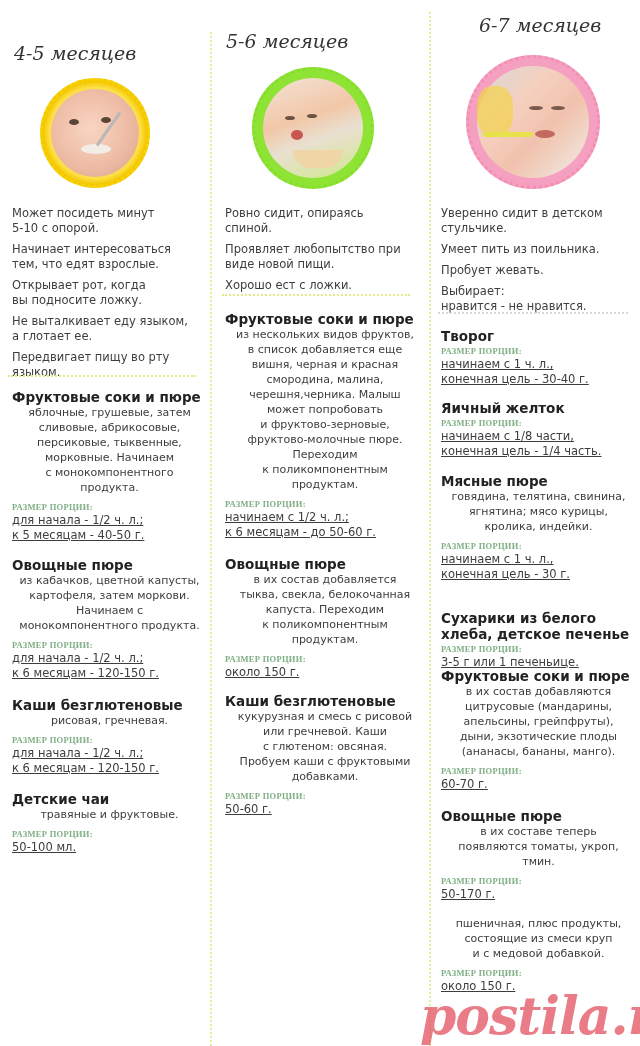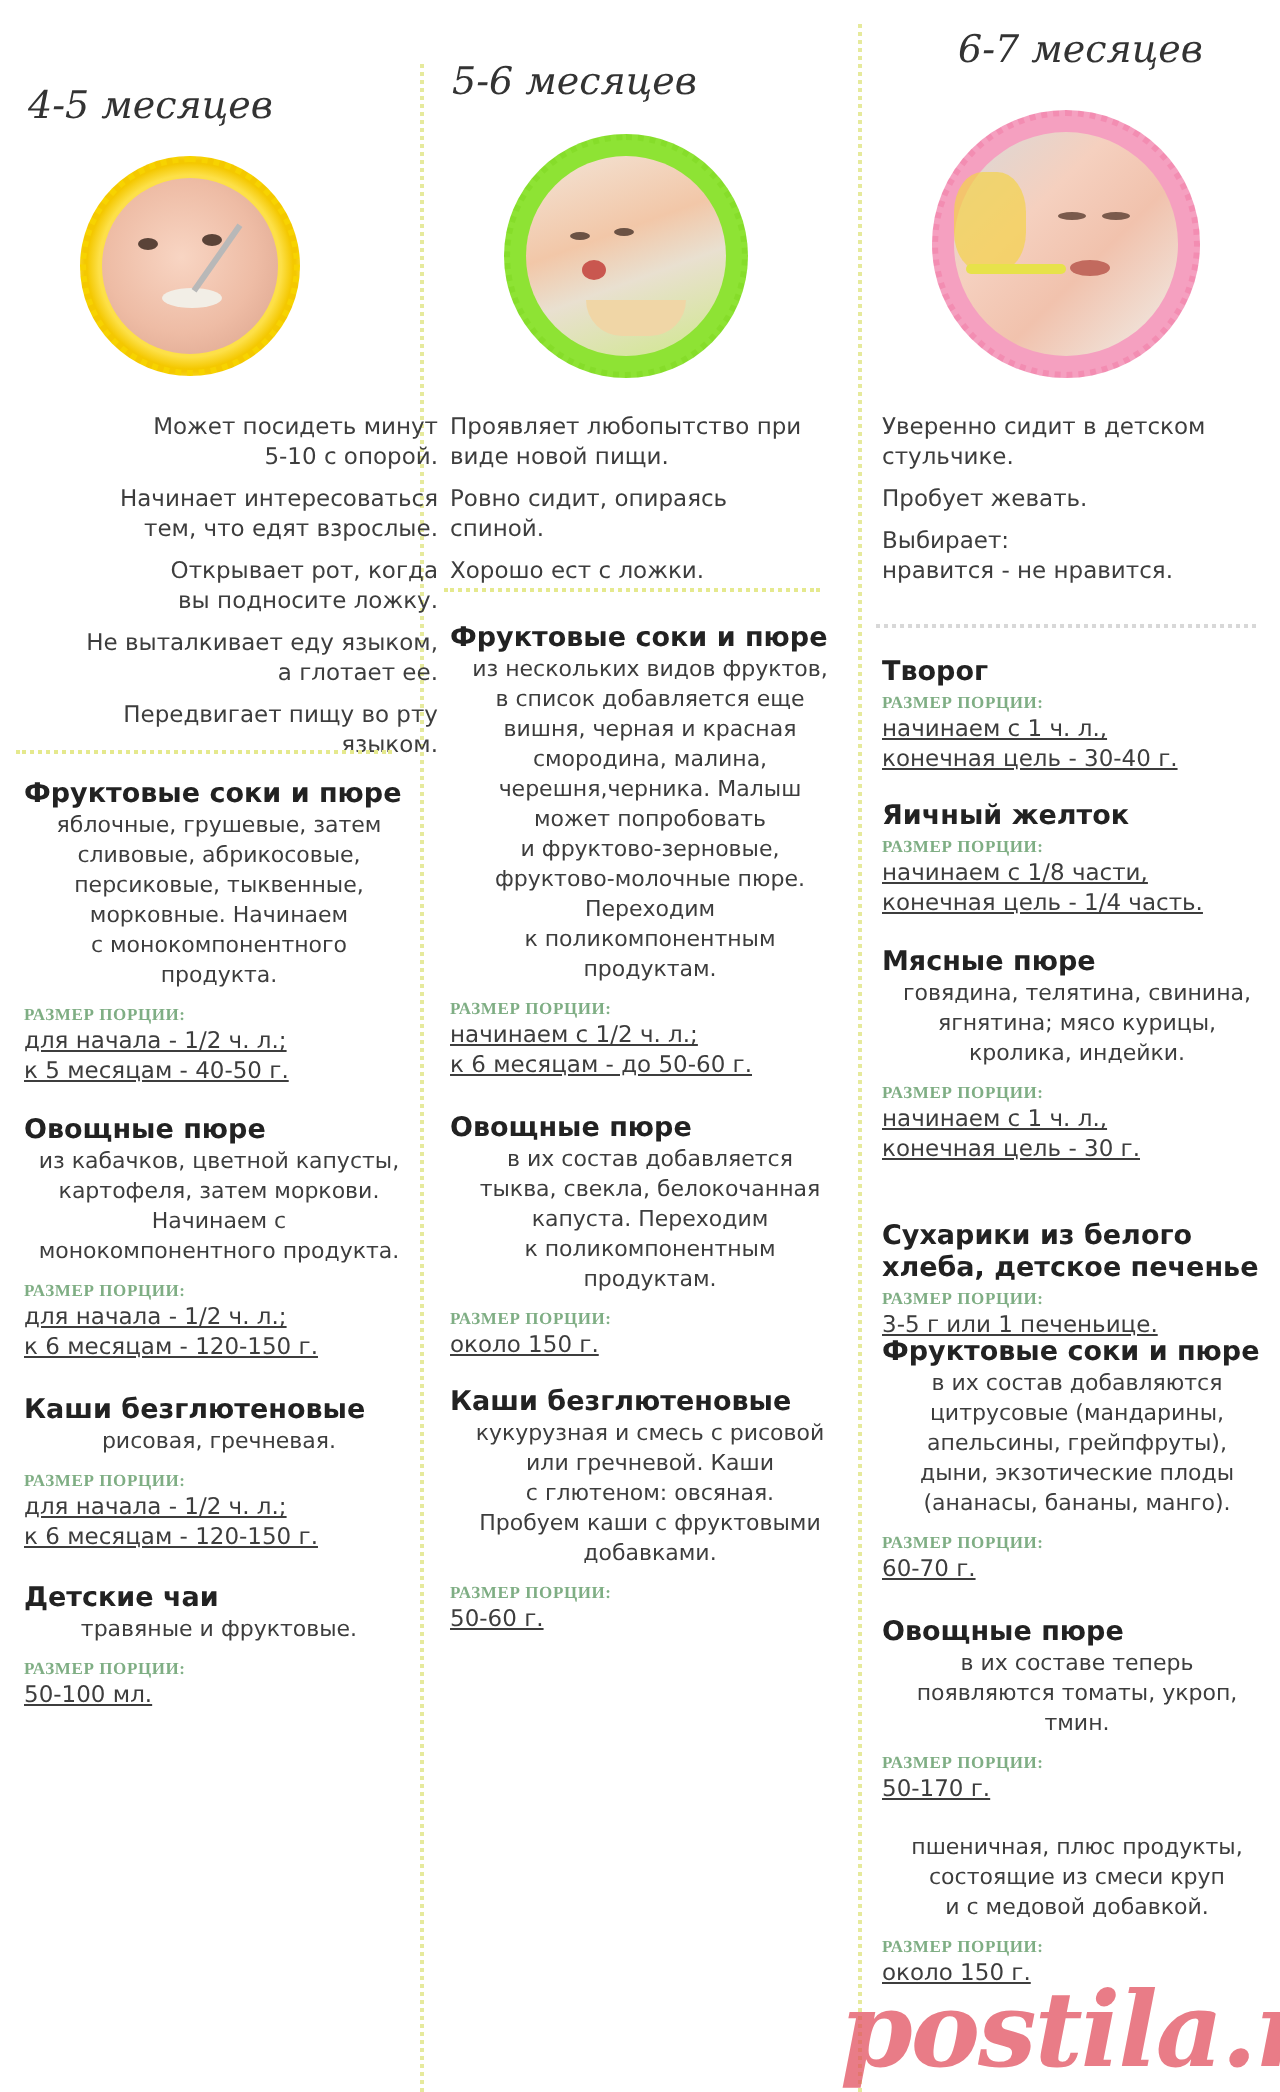--- a/index.html
+++ b/index.html
@@ -45,21 +45,21 @@
 <div class="col col1">
   <div class="title" style="left:14px; top:42px;">4-5 месяцев</div>
   <div class="photo yellow" style="left:40px; top:78px; width:104px; height:104px;">
     <div class="inner">
       <div class="face" style="left:18px; top:30px; width:10px; height:6px; background:#5a4338;"></div>
       <div class="face" style="left:50px; top:28px; width:10px; height:6px; background:#5a4338;"></div>
       <div class="face" style="left:30px; top:55px; width:30px; height:10px; background:#f2eee6;"></div>
       <div style="position:absolute; left:56px; top:20px; width:3px; height:40px; background:#b8b8b8; transform:rotate(35deg);"></div>
     </div>
   </div>
-  <div class="intro" style="left:24px; top:206px; width:195px;text-align:right;">
+  <div class="intro" style="left:12px; top:206px; width:195px;">
     <p>Может посидеть минут
 5-10 с опорой.</p>
     <p>Начинает интересоваться
 тем, что едят взрослые.</p>
     <p>Открывает рот, когда
 вы подносите ложку.</p>
     <p>Не выталкивает еду языком,
 а глотает ее.</p>
     <p>Передвигает пищу во рту
 языком.</p>
@@ -107,24 +107,24 @@
   <div class="title" style="left:12px; top:30px;">5-6 месяцев</div>
   <div class="photo green" style="left:38px; top:67px; width:116px; height:116px;">
     <div class="inner">
       <div class="face" style="left:22px; top:38px; width:10px; height:4px; background:#6b5244;"></div>
       <div class="face" style="left:44px; top:36px; width:10px; height:4px; background:#6b5244;"></div>
       <div class="face" style="left:28px; top:52px; width:12px; height:10px; background:#c9574f;"></div>
       <div class="face" style="left:30px; top:72px; width:50px; height:18px; background:#f0d6a6; border-radius:0 0 30px 30px;"></div>
     </div>
   </div>
   <div class="intro" style="left:11px; top:206px; width:200px;">
+    <p>Ровно сидит, опираясь
+спиной.</p>
     <p>Проявляет любопытство при
 виде новой пищи.</p>
-    <p>Ровно сидит, опираясь
-спиной.</p>
     <p>Хорошо ест с ложки.</p>
   </div>
   <div class="hdiv" style="left:8px; top:294px; width:188px;"></div>
 
   <div class="sec" style="left:11px; top:311px; width:200px;">
     <h3>Фруктовые соки и пюре</h3>
     <div class="desc">из нескольких видов фруктов,
 в список добавляется еще
 вишня, черная и красная
 смородина, малина,
@@ -168,20 +168,21 @@
       <div class="face" style="left:0; top:20px; width:36px; height:50px; background:#f3d34a; border-radius:40%; opacity:0.7;"></div>
       <div class="face" style="left:52px; top:40px; width:14px; height:4px; background:#7a5a4c;"></div>
       <div class="face" style="left:74px; top:40px; width:14px; height:4px; background:#7a5a4c;"></div>
       <div class="face" style="left:58px; top:64px; width:20px; height:8px; background:#c26a5e;"></div>
       <div style="position:absolute; left:6px; top:66px; width:50px; height:5px; background:#e7e24a; border-radius:3px;"></div>
     </div>
   </div>
   <div class="intro" style="left:9px; top:206px; width:195px;">
     <p>Уверенно  сидит в детском
 стульчике.</p>
+    <p>Умеет пить из поильника.</p>
     <p>Пробует жевать.</p>
     <p>Выбирает:
 нравится - не нравится.</p>
   </div>
   <div class="hdiv" style="left:6px; top:312px; width:190px; border-top-color:#d8d8d8;"></div>
 
   <div class="sec" style="left:9px; top:328px; width:195px;">
     <h3>Творог</h3>
     <div class="plabel" style="margin-top:1px;">РАЗМЕР ПОРЦИИ:</div>
     <div class="pval">начинаем с 1 ч. л.,

